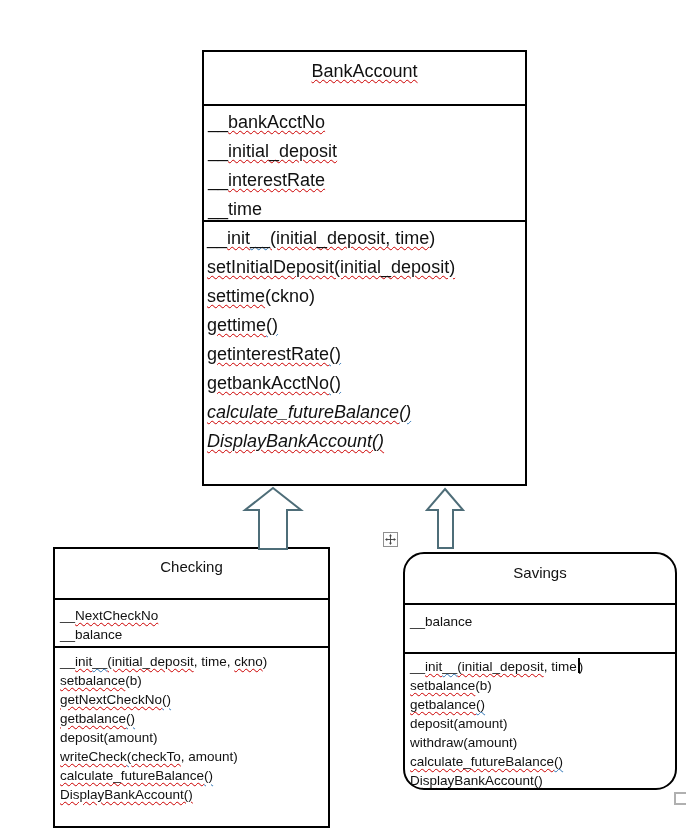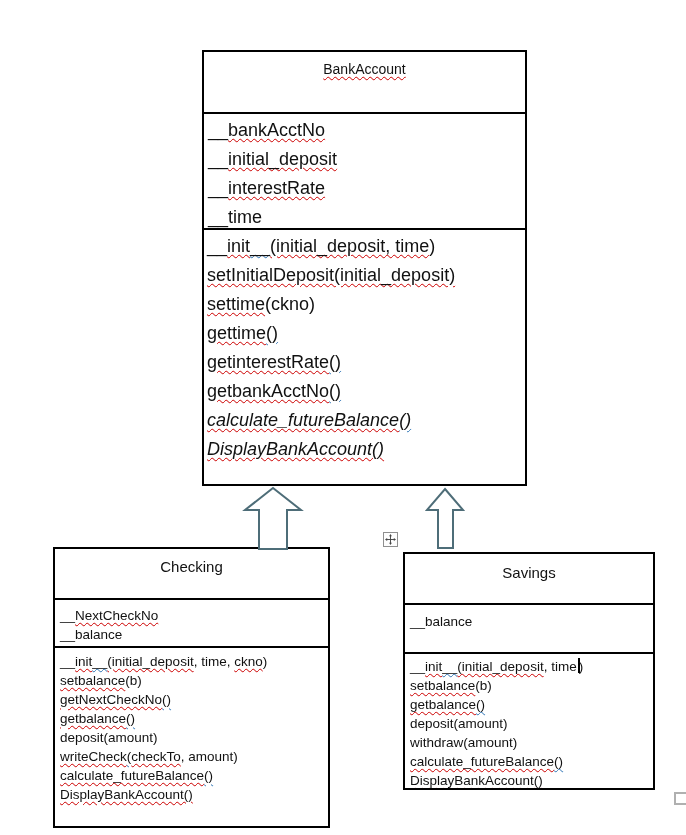--- a/index.html
+++ b/index.html
@@ -35,32 +35,32 @@
     text-decoration-color:var(--sqblue,#2e74b5);text-decoration-thickness:1px;
     text-underline-offset:2px;
   }
   .caret{
     display:inline-block;width:2px;height:15px;background:#000;
     vertical-align:-2px;margin-left:1px;margin-right:-1px;
   }
 
   
   #box-bankaccount{left:202px;top:50px;width:325px;height:436px;font-size:18px;}
-  #box-bankaccount .sect-title{height:62px;padding-top:9px;font-size:14px;}
+  #box-bankaccount .sect-title{height:54px;padding-top:9px;font-size:18px;}
   #box-bankaccount .sect-attrs{height:116px;padding:2px 0 8px 4px;line-height:29px;}
   #box-bankaccount .sect-methods{padding:2px 4px 0 3px;line-height:29px;}
 
   
   #box-checking{left:53px;top:547px;width:277px;height:281px;font-size:13.5px;}
   #box-checking .sect-title{height:51px;padding-top:9px;font-size:15px;}
   #box-checking .sect-attrs{height:48px;padding:6px 0 0 5px;line-height:19px;}
   #box-checking .sect-methods{padding:4px 0 0 5px;line-height:19px;}
 
   
-  #box-savings{left:403px;top:552px;width:252px;height:238px;font-size:13.5px;}
+  #box-savings{left:403px;top:552px;width:274px;height:238px;font-size:13.5px;border-radius:21px;}
   #box-savings .sect-title{height:52px;padding-top:10px;font-size:15px;}
   #box-savings .sect-attrs{height:50px;padding:7px 0 0 5px;line-height:19px;}
   #box-savings .sect-methods{padding:3px 0 0 5px;line-height:19px;}
 
   .arrow-layer{position:absolute;left:0;top:0;width:686px;height:835px;pointer-events:none;}
   .arrow-layer polygon{pointer-events:all;}
 
   .move-handle{
     position:absolute;left:383px;top:532px;width:15px;height:15px;
     border:1px solid var(--handleborder,#8f8f8f);background:#fdfdfd;box-sizing:border-box;

